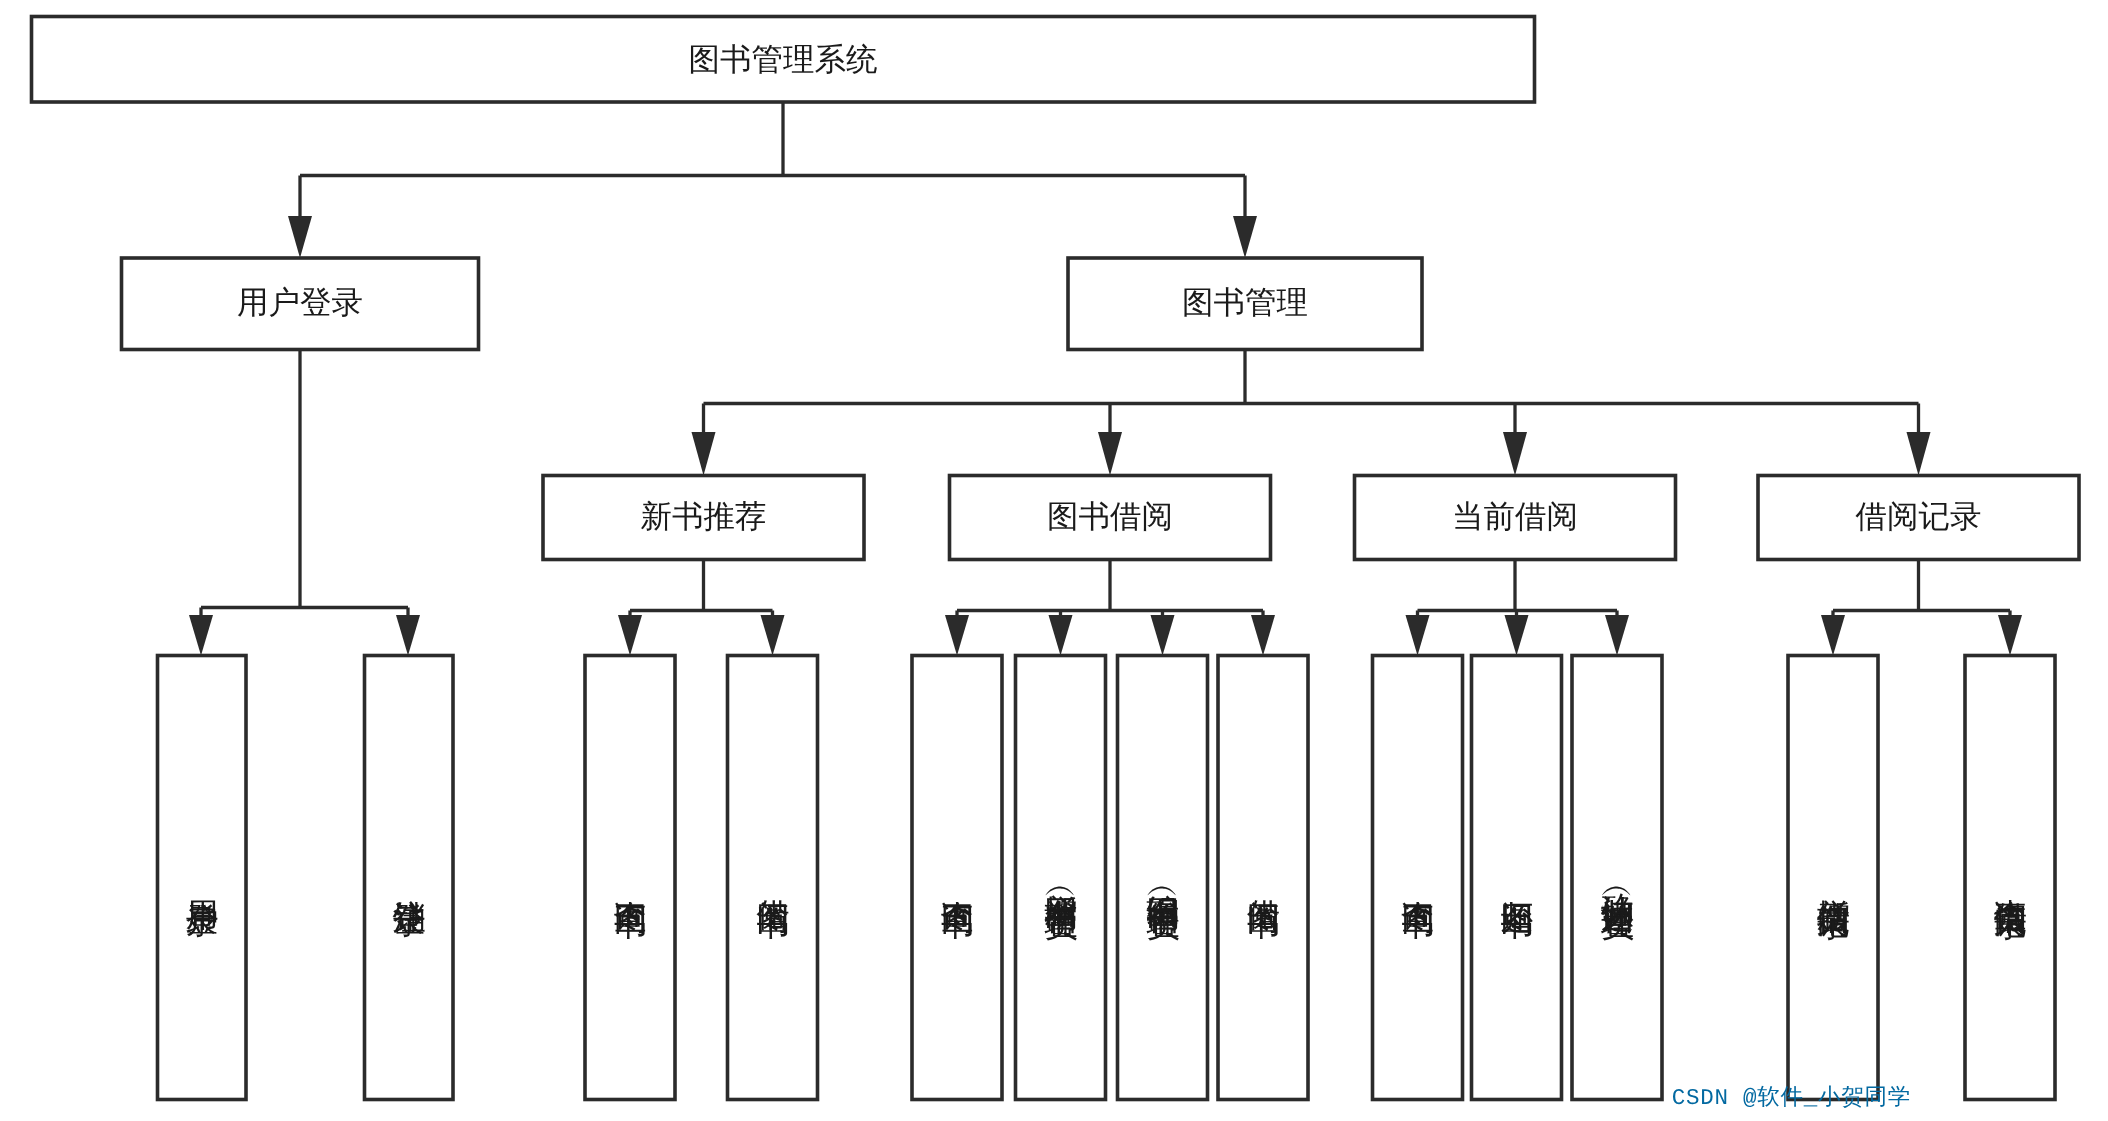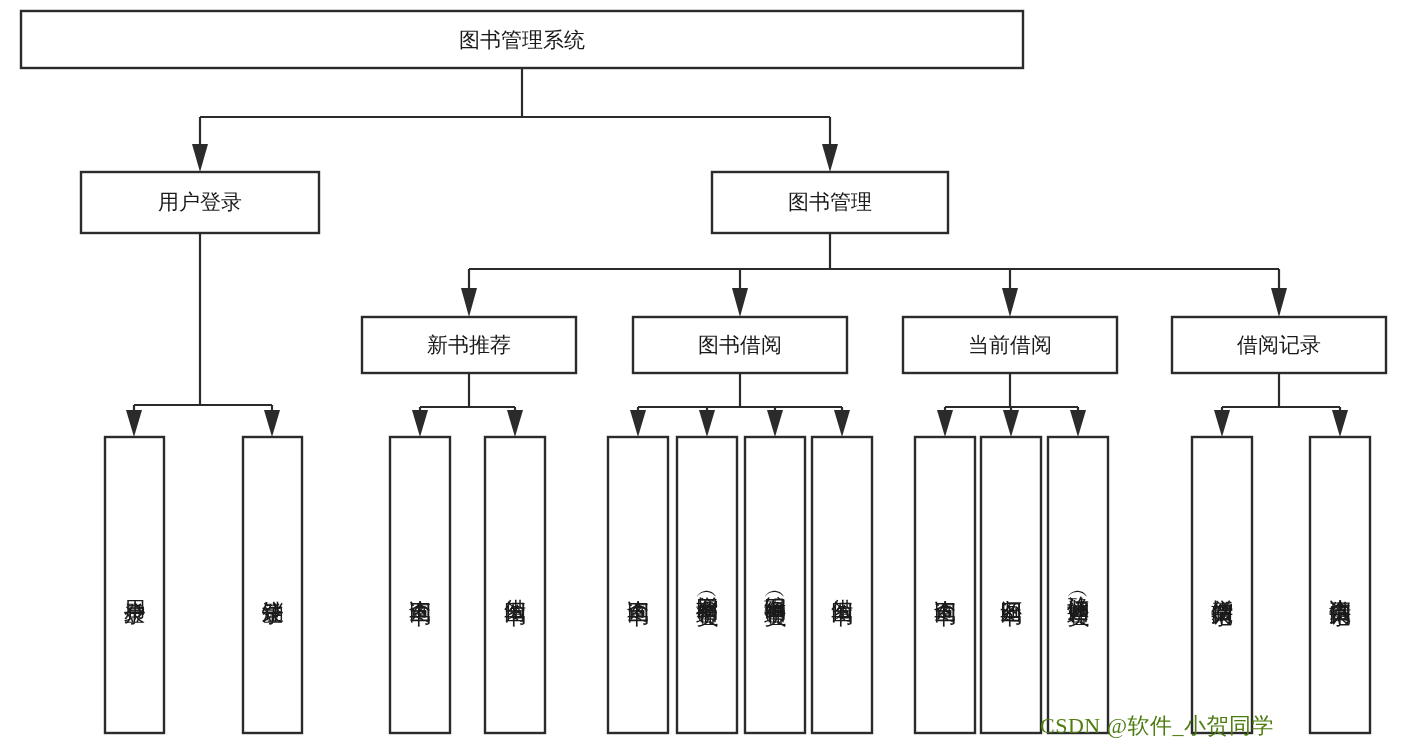--- a/index.html
+++ b/index.html
@@ -61,23 +61,23 @@
     align-items: center;
     justify-content: center;
     text-align: center;
     white-space: nowrap;
     user-select: none;
   }
   .watermark {
     position: absolute;
     right: 8px;
     bottom: 6px;
-    font-family: Liberation Serif, serif;
-    font-size: 22px;
-    color: #4d7c0f;
+    font-family: Liberation Mono, monospace;
+    font-size: 15px;
+    color: #0369a1;
     letter-spacing: 0.5px;
     white-space: nowrap;
   }
 </style>
 </head>
 <body>
 
 <div id="diagram-root">
 
   <svg class="diagram-canvas" viewBox="0 0 1405 747" xmlns="http://www.w3.org/2000/svg">

